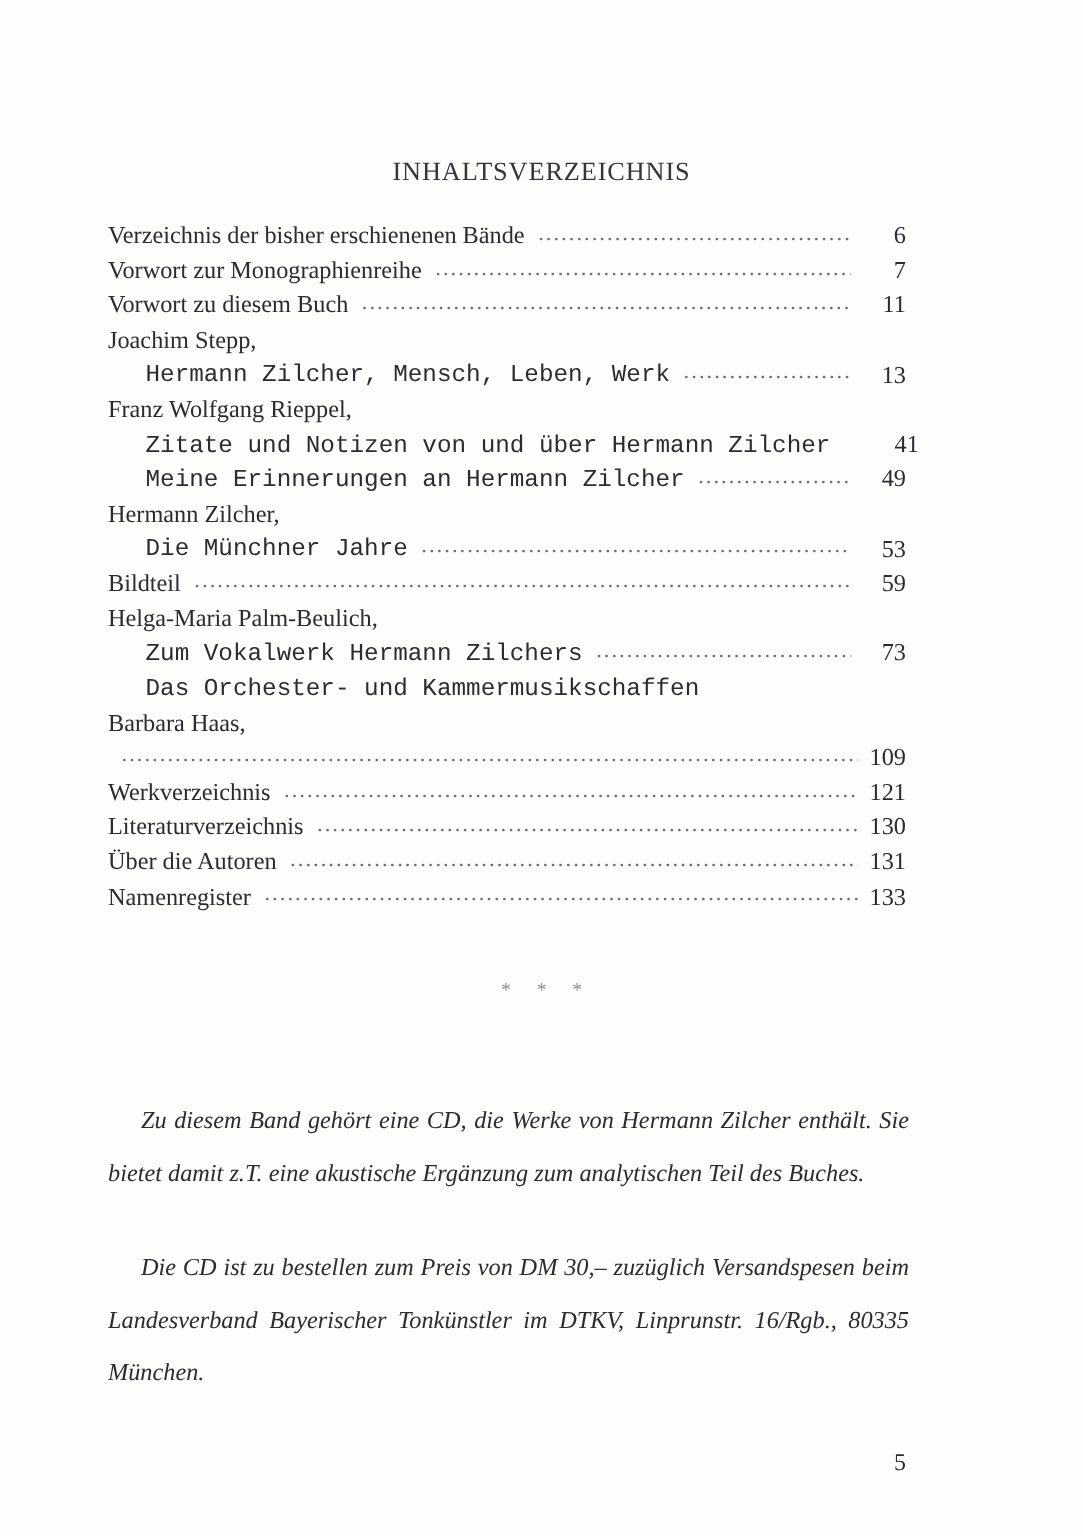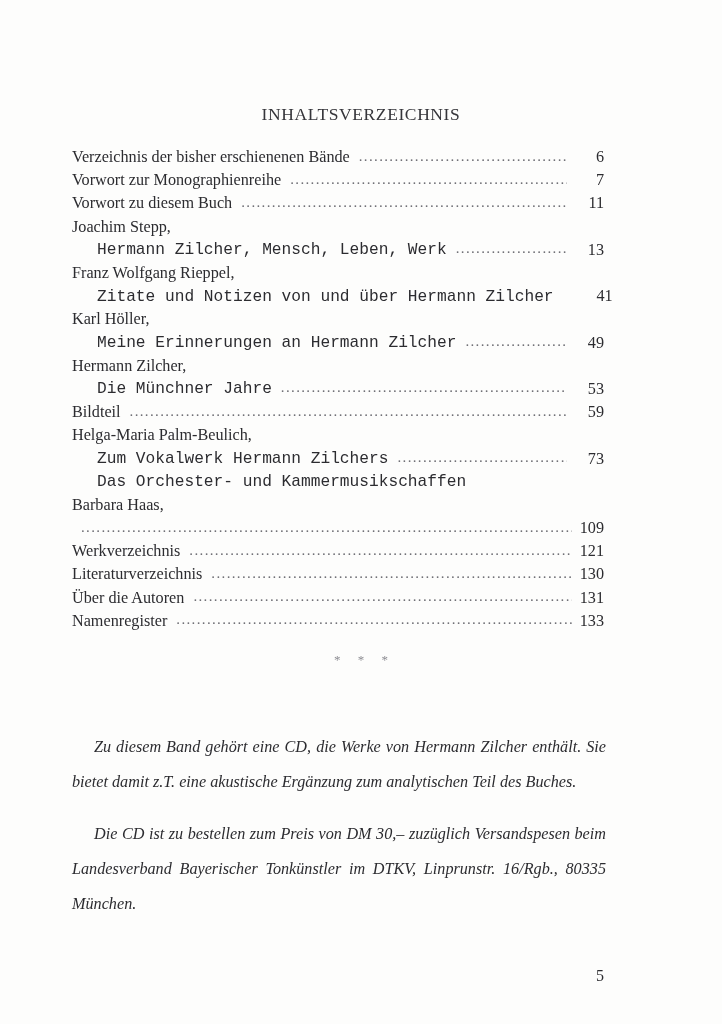--- a/index.html
+++ b/index.html
@@ -110,21 +110,21 @@
     text-align: justify;
     text-justify: inter-word;
     font-size: 16.2px;
     line-height: 35px;
     text-indent: 22px;
     margin: 0;
     hyphens: manual;
     font-style: italic;
   }
   .body-par + .body-par {
-    margin-top: 17px;
+    margin-top: 28px;
   }
 
   
   .folio {
     position: absolute;
     top: 967px;
     left: 0;
     width: 604px;
     text-align: right;
     font-size: 16px;
@@ -168,23 +168,20 @@
       </div>
       <div class="toc-row plain">
         <span class="toc-title">Franz Wolfgang Rieppel,</span>
       </div>
       <div class="toc-row indent">
         <span class="toc-title">Zitate und Notizen von und über Hermann Zilcher</span>
         <span class="toc-gap wide"></span>
         <span class="toc-leader"></span>
         <span class="toc-page pad">41</span>
       </div>
-      <div class="toc-row plain">
-        <span class="toc-title">Karl Höller,</span>
-      </div>
       <div class="toc-row indent">
         <span class="toc-title">Meine Erinnerungen an Hermann Zilcher</span>
         <span class="toc-gap"></span>
         <span class="toc-leader"></span>
         <span class="toc-page pad">49</span>
       </div>
       <div class="toc-row plain">
         <span class="toc-title">Hermann Zilcher,</span>
       </div>
       <div class="toc-row indent">

